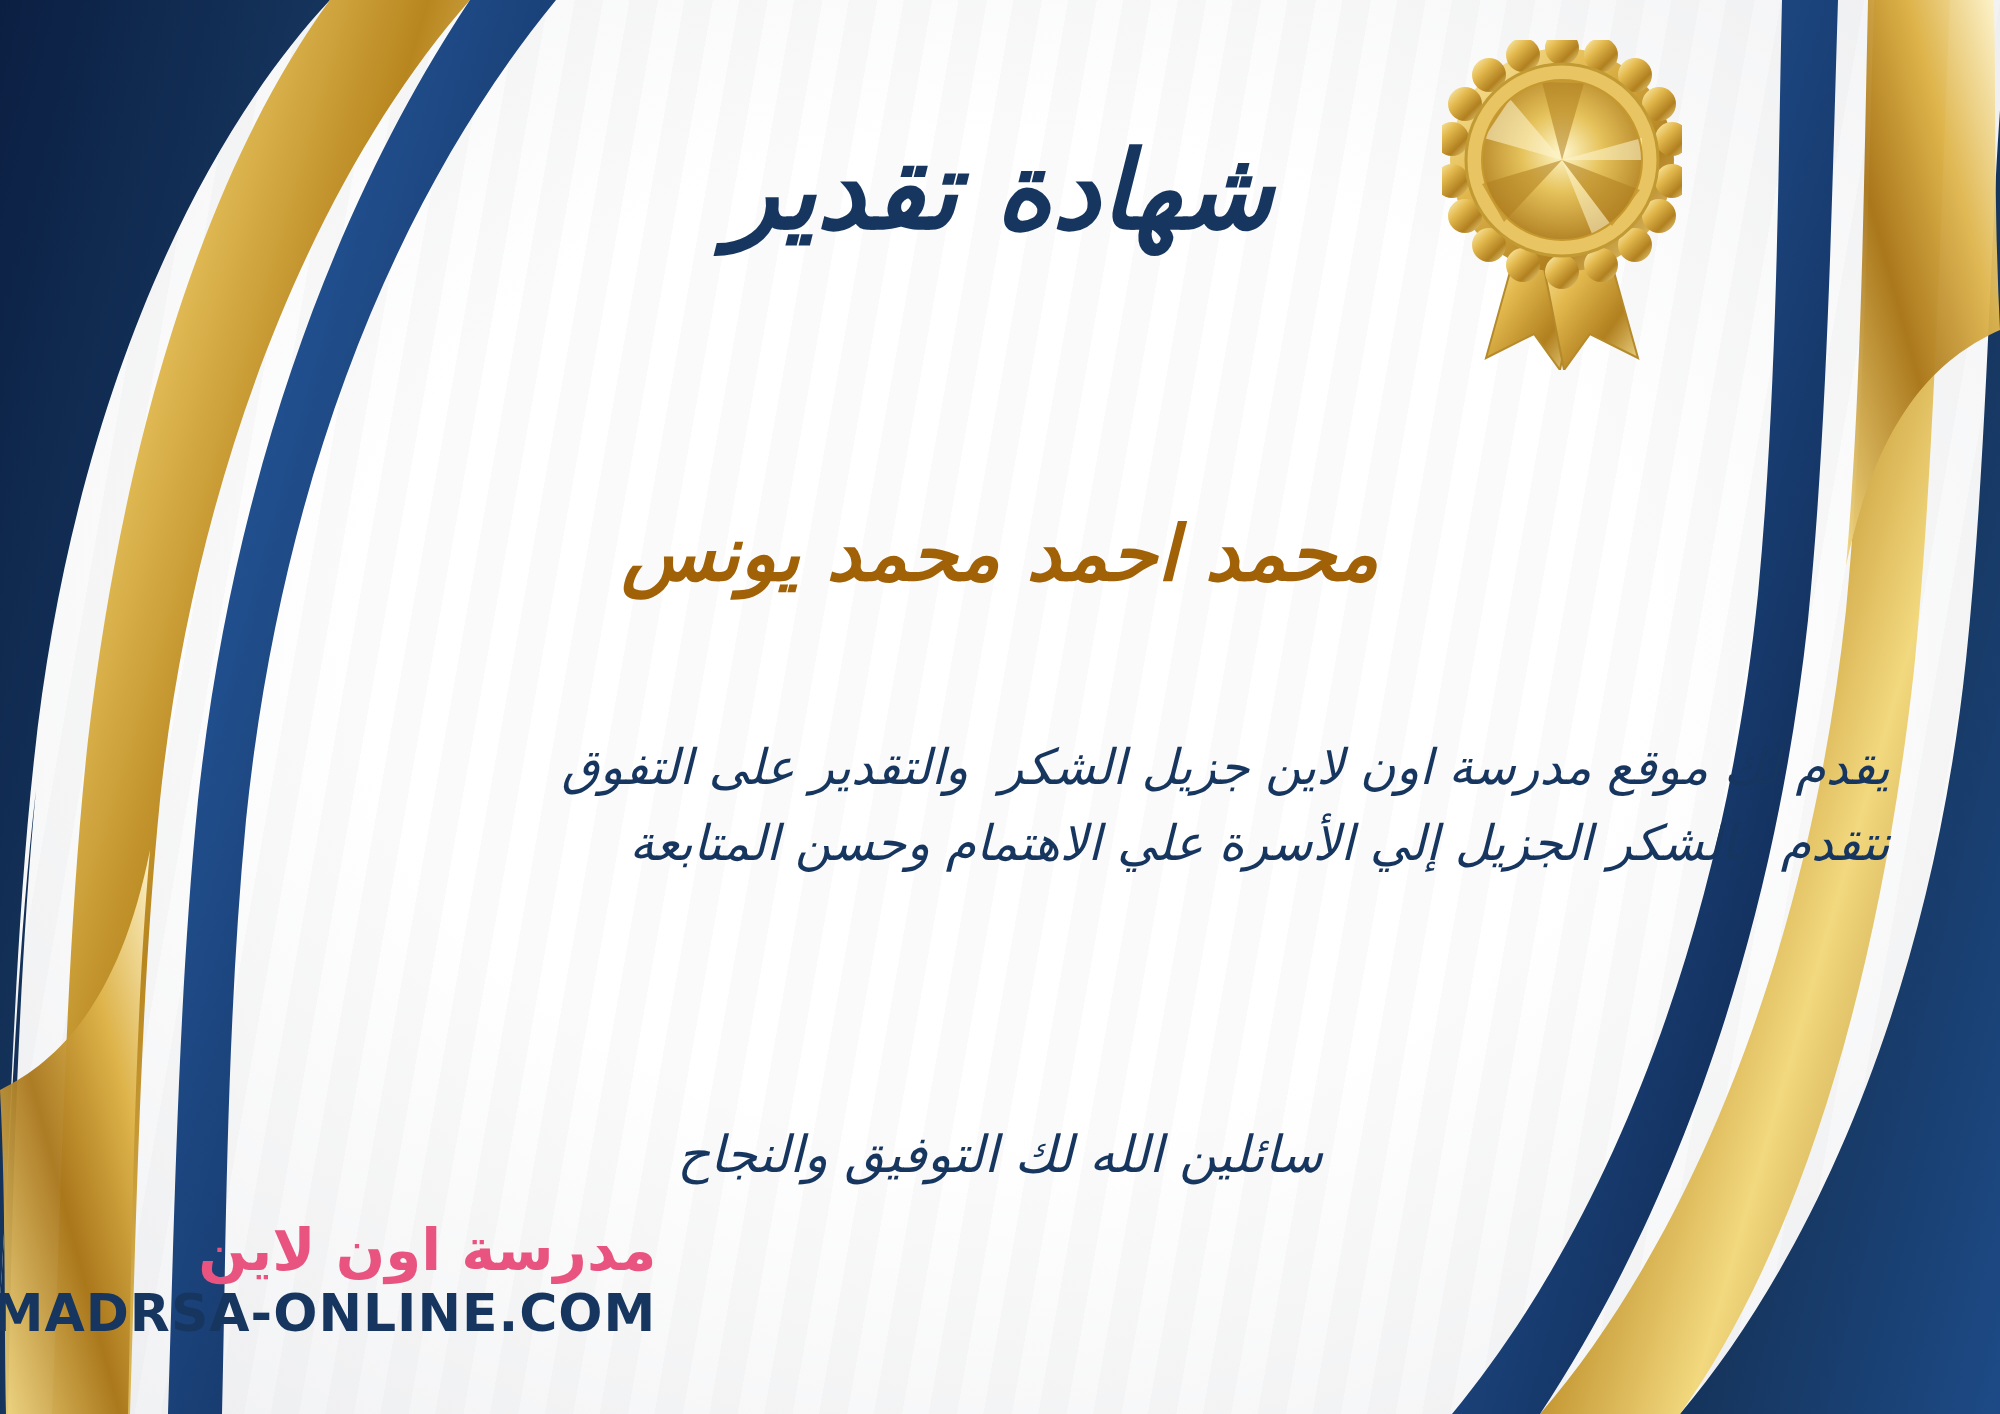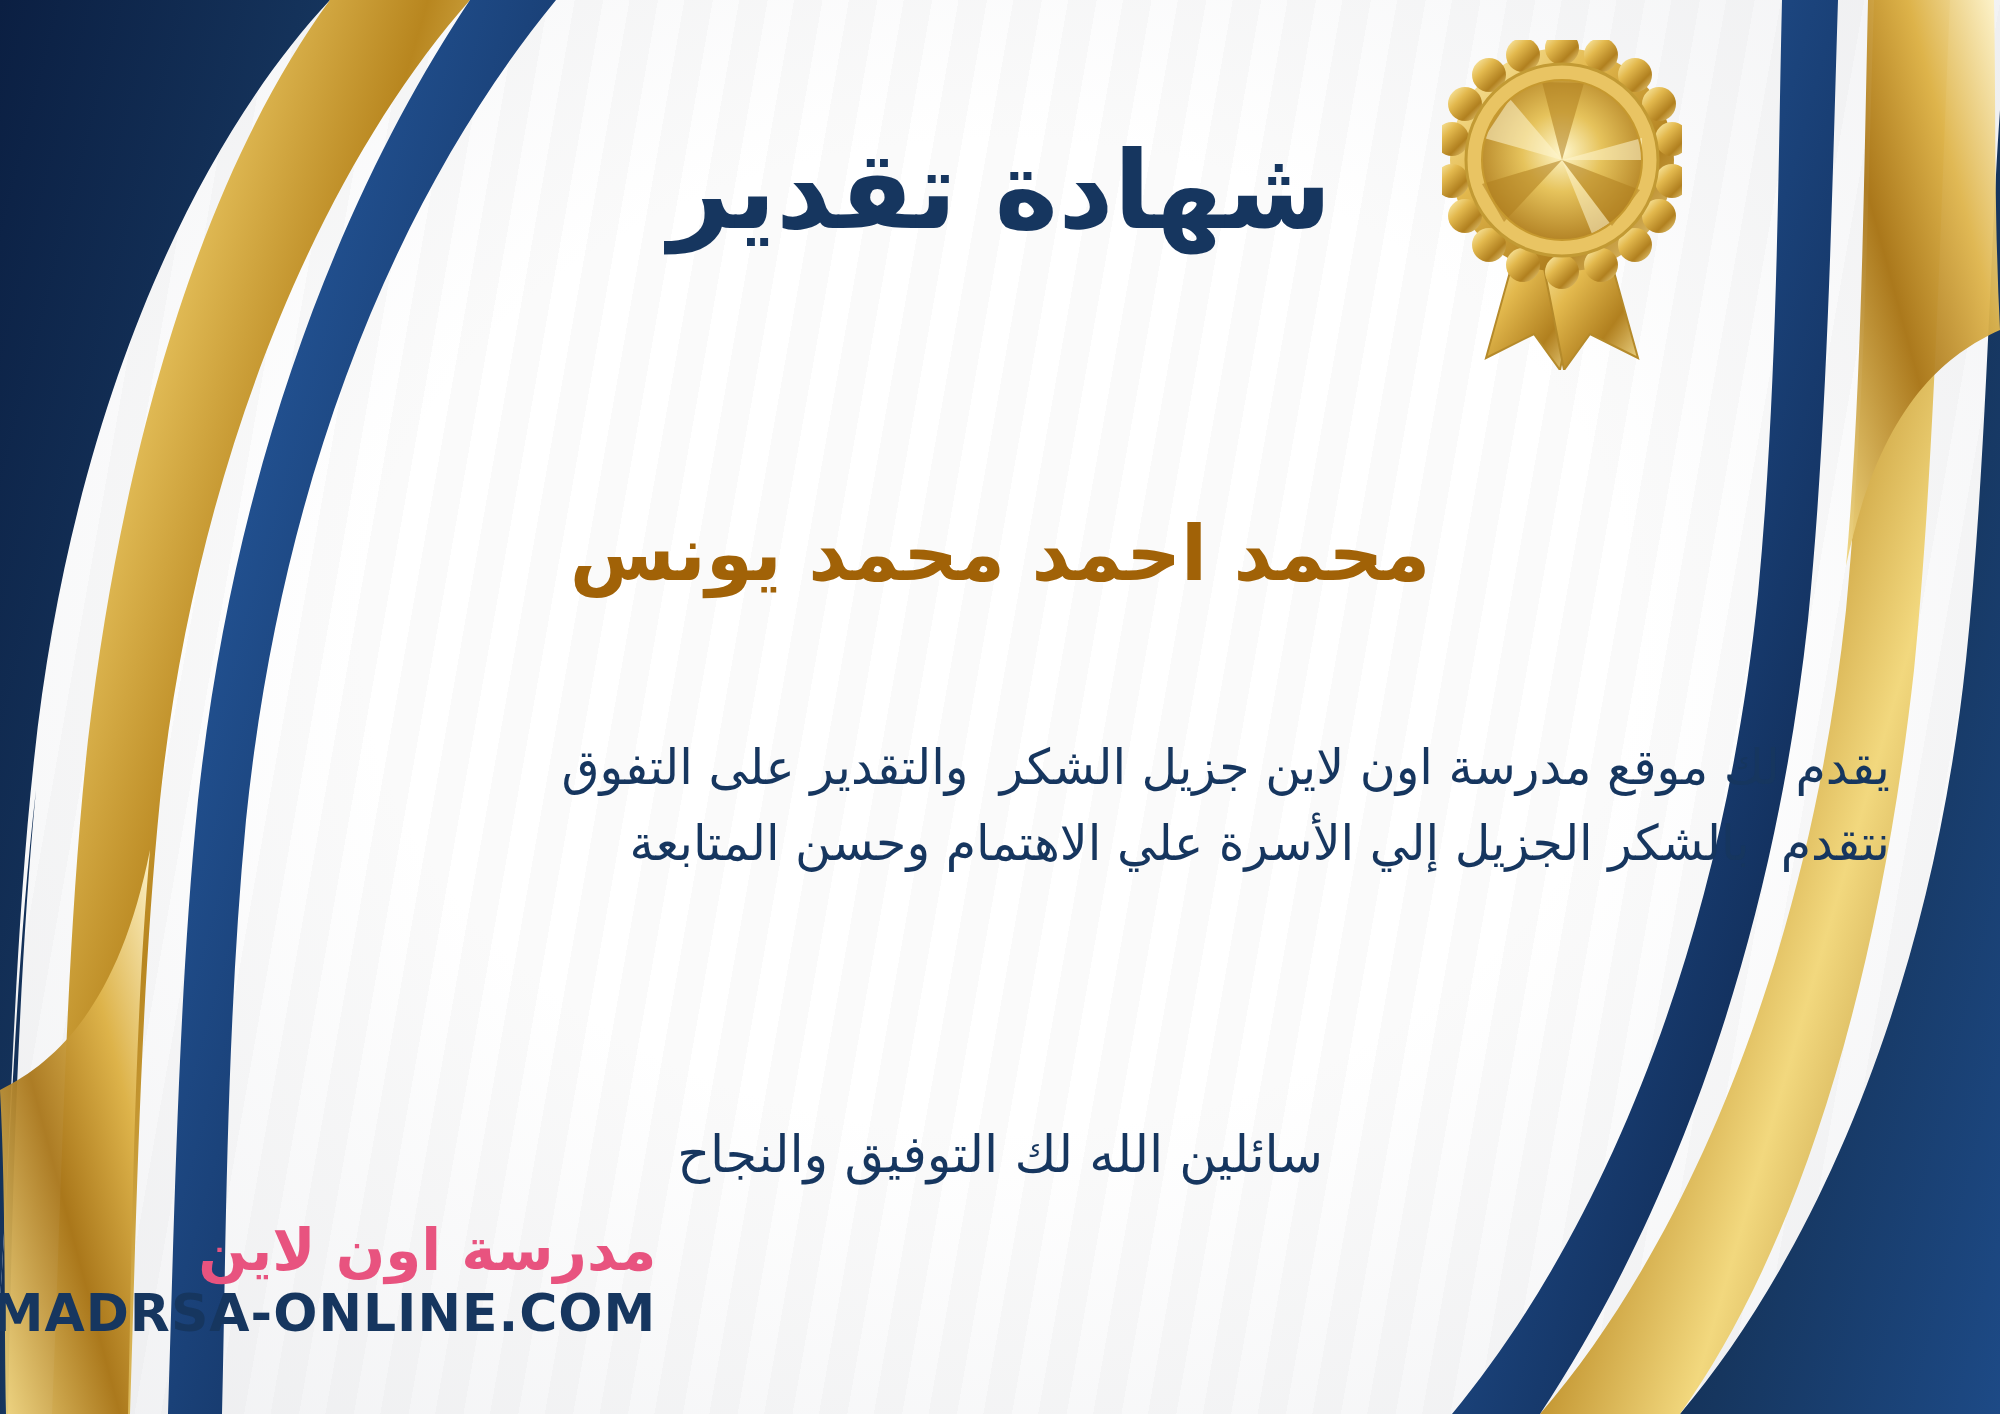--- a/index.html
+++ b/index.html
@@ -54,20 +54,21 @@
     height: 330px;
   }
 
   
   .content {
     position: absolute;
     top: 0; left: 0;
     width: 1598px;
     height: 1414px;
     text-align: center;
+    font-style: italic;
   }
   .cert-title {
     position: absolute;
     top: 132px;
     left: 0;
     width: 2000px;
     font-size: 108px;
     font-weight: 700;
     color: #16365f;
     letter-spacing: 0px;

